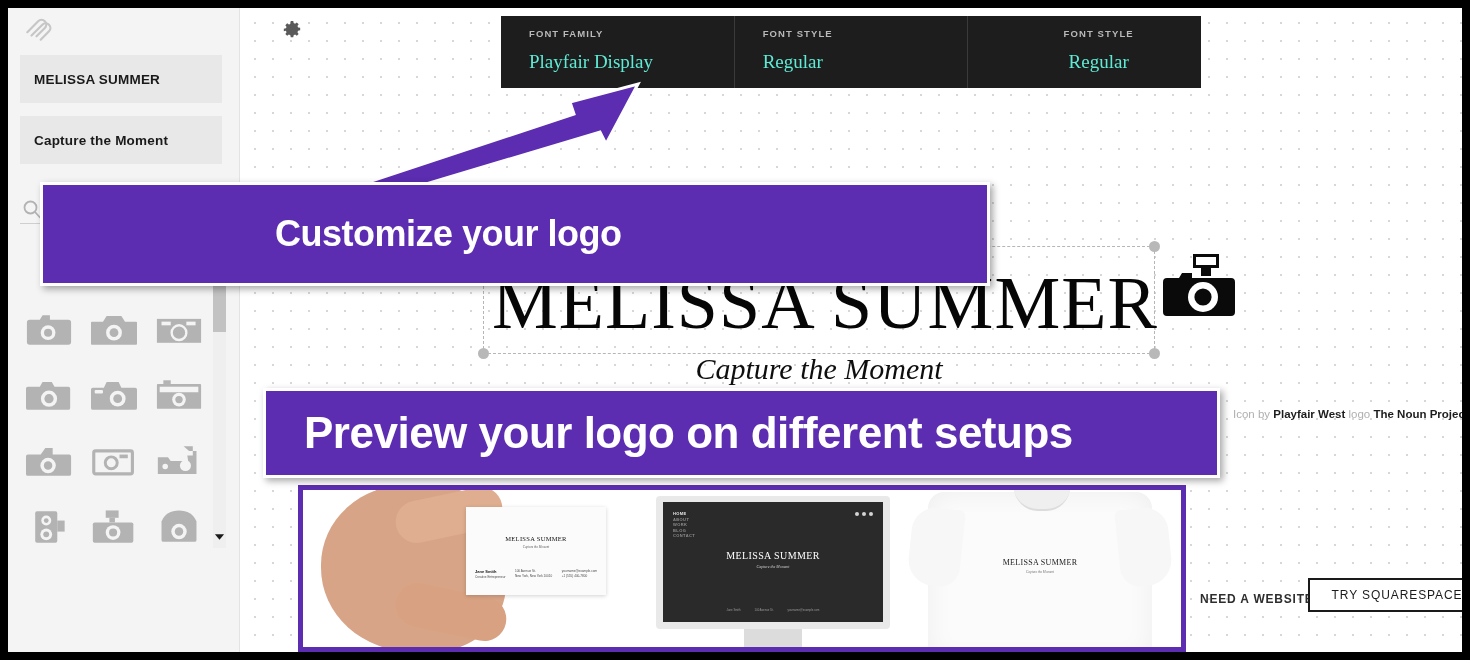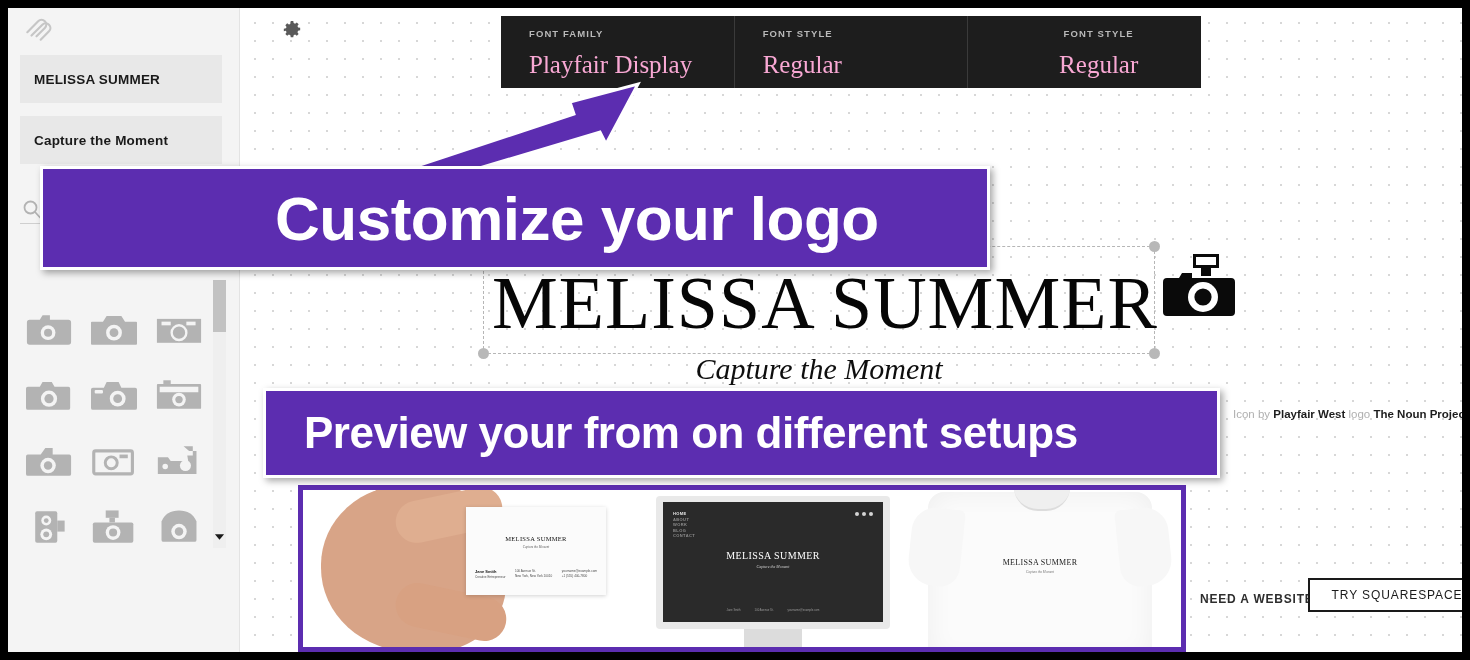--- a/index.html
+++ b/index.html
@@ -90,21 +90,21 @@
   }
   .font-cell {
     flex: 1; position: relative; padding: 12px 0 0 28px;
     border-right: 1px solid #3a3a3a;
   }
   .font-cell:last-child { border-right: none; text-align: center; }
   .font-cell .lbl {
     font-size: 9.5px; color: #b9b9b9; letter-spacing: 1.1px; font-weight: bold;
   }
   .font-cell .val {
-    margin-top: 12px; font-size: 25px; color: #f9a8d4;
+    margin-top: 12px; font-size: 19px; color: #5eead4;
     font-family: "Liberation Serif", serif;
   }
   #color-swatch {
     position: absolute; left: 113px; top: 40px; width: 24px; height: 26px;
     background: #000; border: 2px solid #fff;
   }
 
   
   #logo-sel {
     position: absolute; left: 243px; top: 238px; width: 672px; height: 108px;
@@ -225,22 +225,22 @@
   
   #arrow-wrap { position: absolute; left: 330px; top: 70px; width: 350px; height: 130px; }
   .banner {
     position: absolute; background: #5c2db0; border: 3px solid #ffffff;
     box-shadow: 3px 3px 7px rgba(0,0,0,.35);
     display: flex; align-items: center;
     color: #ffffff; font-weight: bold;
     font-family: "Liberation Sans", sans-serif;
   }
   #banner-customize {
-    left: 32px; top: 158px; width: 950px; height: 104px;
-    padding-left: 232px; font-size: 62px; letter-spacing: -.5px;
+    left: 32px; top: 174px; width: 950px; height: 104px;
+    padding-left: 232px; font-size: 36px; letter-spacing: -.5px;
   }
   #banner-preview {
     left: 255px; top: 380px; width: 957px; height: 90px;
     padding-left: 38px; font-size: 44px; letter-spacing: -.5px;
   }
 </style>
 </head>
 <body>
 
 <div id="frame">
@@ -508,17 +508,17 @@
           <path d="M0 118 L236 40 L232 28 L300 10 L268 70 L262 58 L8 134 Z" transform="translate(0,-4)"></path>
         </g>
       </svg>
     </div>
 
     <div class="banner" id="banner-customize">
       <span>Customize your logo</span>
     </div>
 
     <div class="banner" id="banner-preview">
-      <span>Preview your from on different setups</span>
+      <span>Preview your logo on different setups</span>
     </div>
 
   </div>
 </div>
 
 </body></html>

